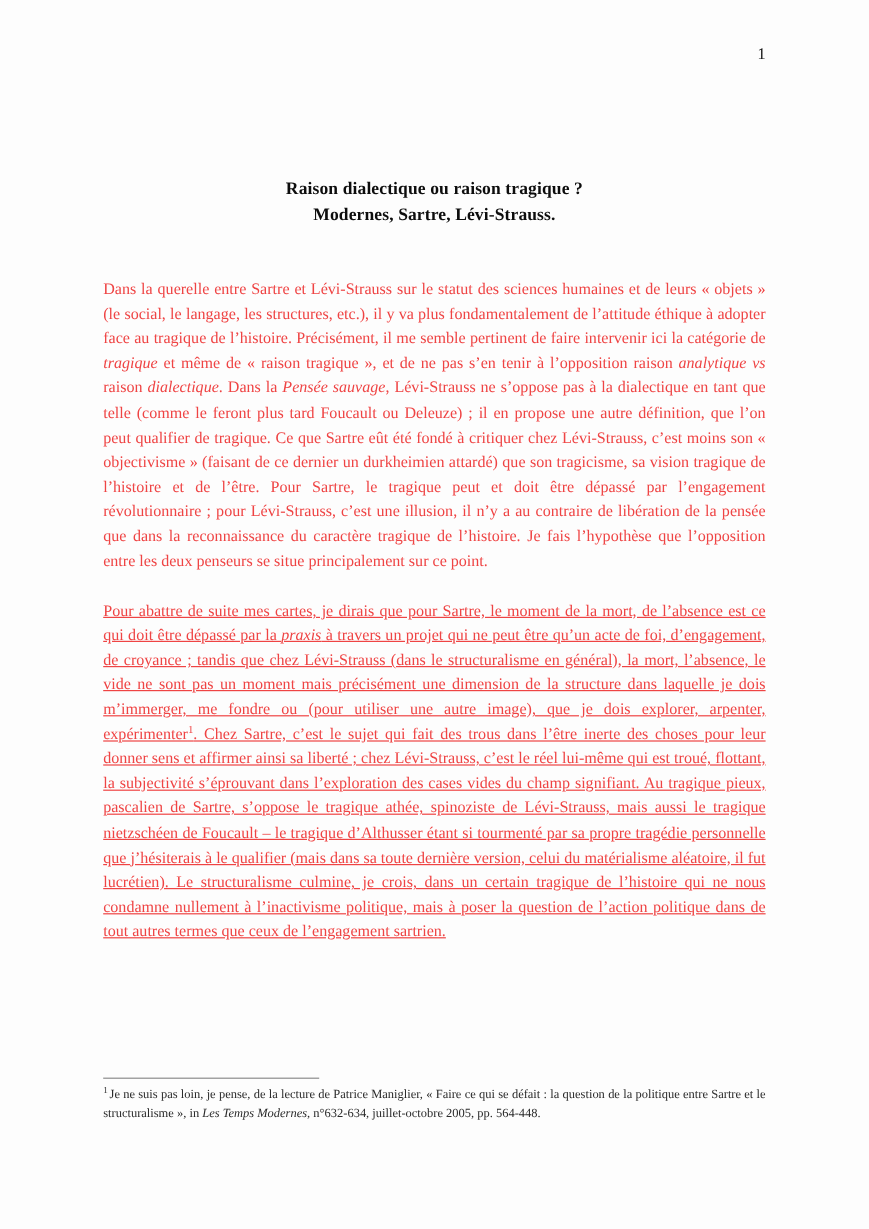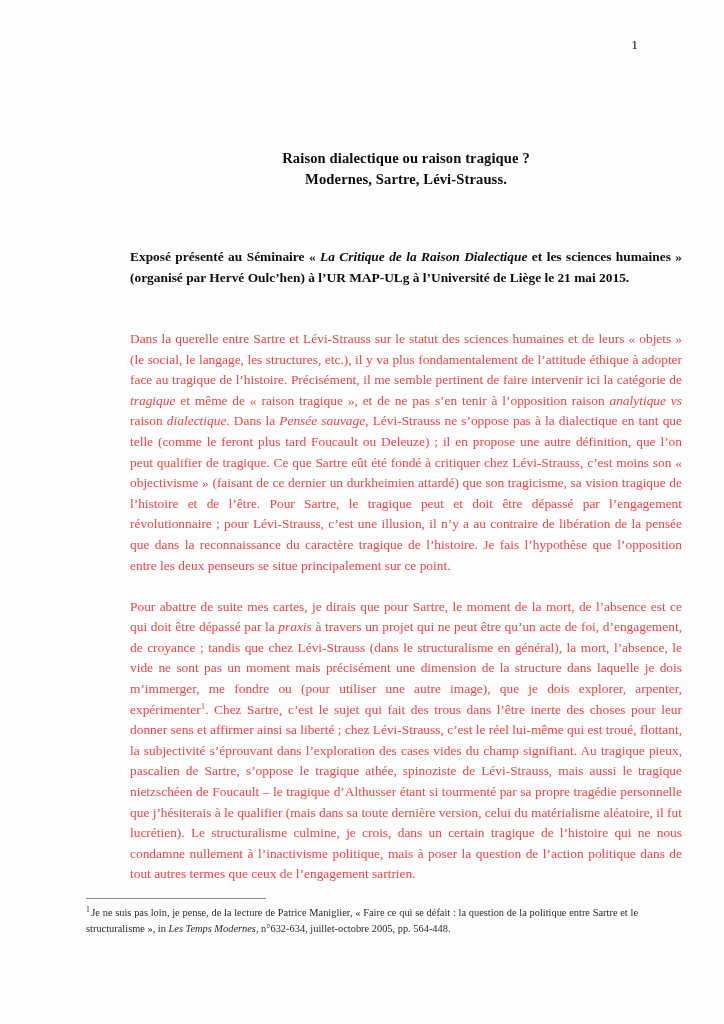--- a/index.html
+++ b/index.html
@@ -28,21 +28,20 @@
     font-size: 13.5px;
     line-height: 1;
     color: #111;
     letter-spacing: 0;
   }
   .content {
     position: absolute;
     left: 86px;
     top: 0;
     width: 552px;
-    margin-left: 44px;
   }
   .doc-title {
     margin: 0;
     padding-top: 148px;
     text-align: center;
     font-weight: bold;
     font-size: 14.6px;
     line-height: 21px;
     letter-spacing: 0.1px;
     color: #0d0d0d;
@@ -69,20 +68,21 @@
     line-height: 20.6px;
     text-align: justify;
     text-justify: inter-word;
     color: #ef4444;
   }
   .body-para.first {
     padding-top: 41px;
   }
   .body-para.second {
     padding-top: 20.5px;
+    text-decoration: underline;
   }
   .body-para i {
     font-style: italic;
   }
   sup.fn-ref {
     font-size: 9px;
     vertical-align: super;
     line-height: 0;
   }
   .footnote-area {
@@ -122,23 +122,20 @@
 
   <div class="page-number">1</div>
 
   <div class="content">
 
     <h1 class="doc-title">
       <span>Raison dialectique ou raison tragique ?</span>
       <span class="line2">Modernes, Sartre, Lévi-Strauss.</span>
     </h1>
 
-    <p class="abstract">
-      <span>Exposé présenté au Séminaire « </span><i>La Critique de la Raison Dialectique</i><span> et les sciences humaines » (organisé par Hervé Oulc’hen) à l’UR MAP-ULg à l’Université de Liège le 21 mai 2015.</span>
-    </p>
 
     <p class="body-para first">
       <span>Dans la querelle entre Sartre et Lévi-Strauss sur le statut des sciences humaines et de leurs « objets » (le social, le langage, les structures, etc.), il y va plus fondamentalement de l’attitude éthique à adopter face au tragique de l’histoire. Précisément, il me semble pertinent de faire intervenir ici la catégorie de </span><i>tragique</i><span> et même de « raison tragique », et de ne pas s’en tenir à l’opposition raison </span><i>analytique vs</i><span> raison </span><i>dialectique</i><span>. Dans la </span><i>Pensée sauvage</i><span>, Lévi-Strauss ne s’oppose pas à la dialectique en tant que telle (comme le feront plus tard Foucault ou Deleuze) ; il en propose une autre définition, que l’on peut qualifier de tragique. Ce que Sartre eût été fondé à critiquer chez Lévi-Strauss, c’est moins son « objectivisme » (faisant de ce dernier un durkheimien attardé) que son tragicisme, sa vision tragique de l’histoire et de l’être. Pour Sartre, le tragique peut et doit être dépassé par l’engagement révolutionnaire ; pour Lévi-Strauss, c’est une illusion, il n’y a au contraire de libération de la pensée que dans la reconnaissance du caractère tragique de l’histoire. Je fais l’hypothèse que l’opposition entre les deux penseurs se situe principalement sur ce point.</span>
     </p>
 
     <p class="body-para second">
       <span>Pour abattre de suite mes cartes, je dirais que pour Sartre, le moment de la mort, de l’absence est ce qui doit être dépassé par la </span><i>praxis</i><span> à travers un projet qui ne peut être qu’un acte de foi, d’engagement, de croyance ; tandis que chez Lévi-Strauss (dans le structuralisme en général), la mort, l’absence, le vide ne sont pas un moment mais précisément une dimension de la structure dans laquelle je dois m’immerger, me fondre ou (pour utiliser une autre image), que je dois explorer, arpenter, expérimenter</span><sup class="fn-ref">1</sup><span>. Chez Sartre, c’est le sujet qui fait des trous dans l’être inerte des choses pour leur donner sens et affirmer ainsi sa liberté ; chez Lévi-Strauss, c’est le réel lui-même qui est troué, flottant, la subjectivité s’éprouvant dans l’exploration des cases vides du champ signifiant. Au tragique pieux, pascalien de Sartre, s’oppose le tragique athée, spinoziste de Lévi-Strauss, mais aussi le tragique nietzschéen de Foucault – le tragique d’Althusser étant si tourmenté par sa propre tragédie personnelle que j’hésiterais à le qualifier (mais dans sa toute dernière version, celui du matérialisme aléatoire, il fut lucrétien). Le structuralisme culmine, je crois, dans un certain tragique de l’histoire qui ne nous condamne nullement à l’inactivisme politique, mais à poser la question de l’action politique dans de tout autres termes que ceux de l’engagement sartrien.</span>
     </p>
 
   </div>

